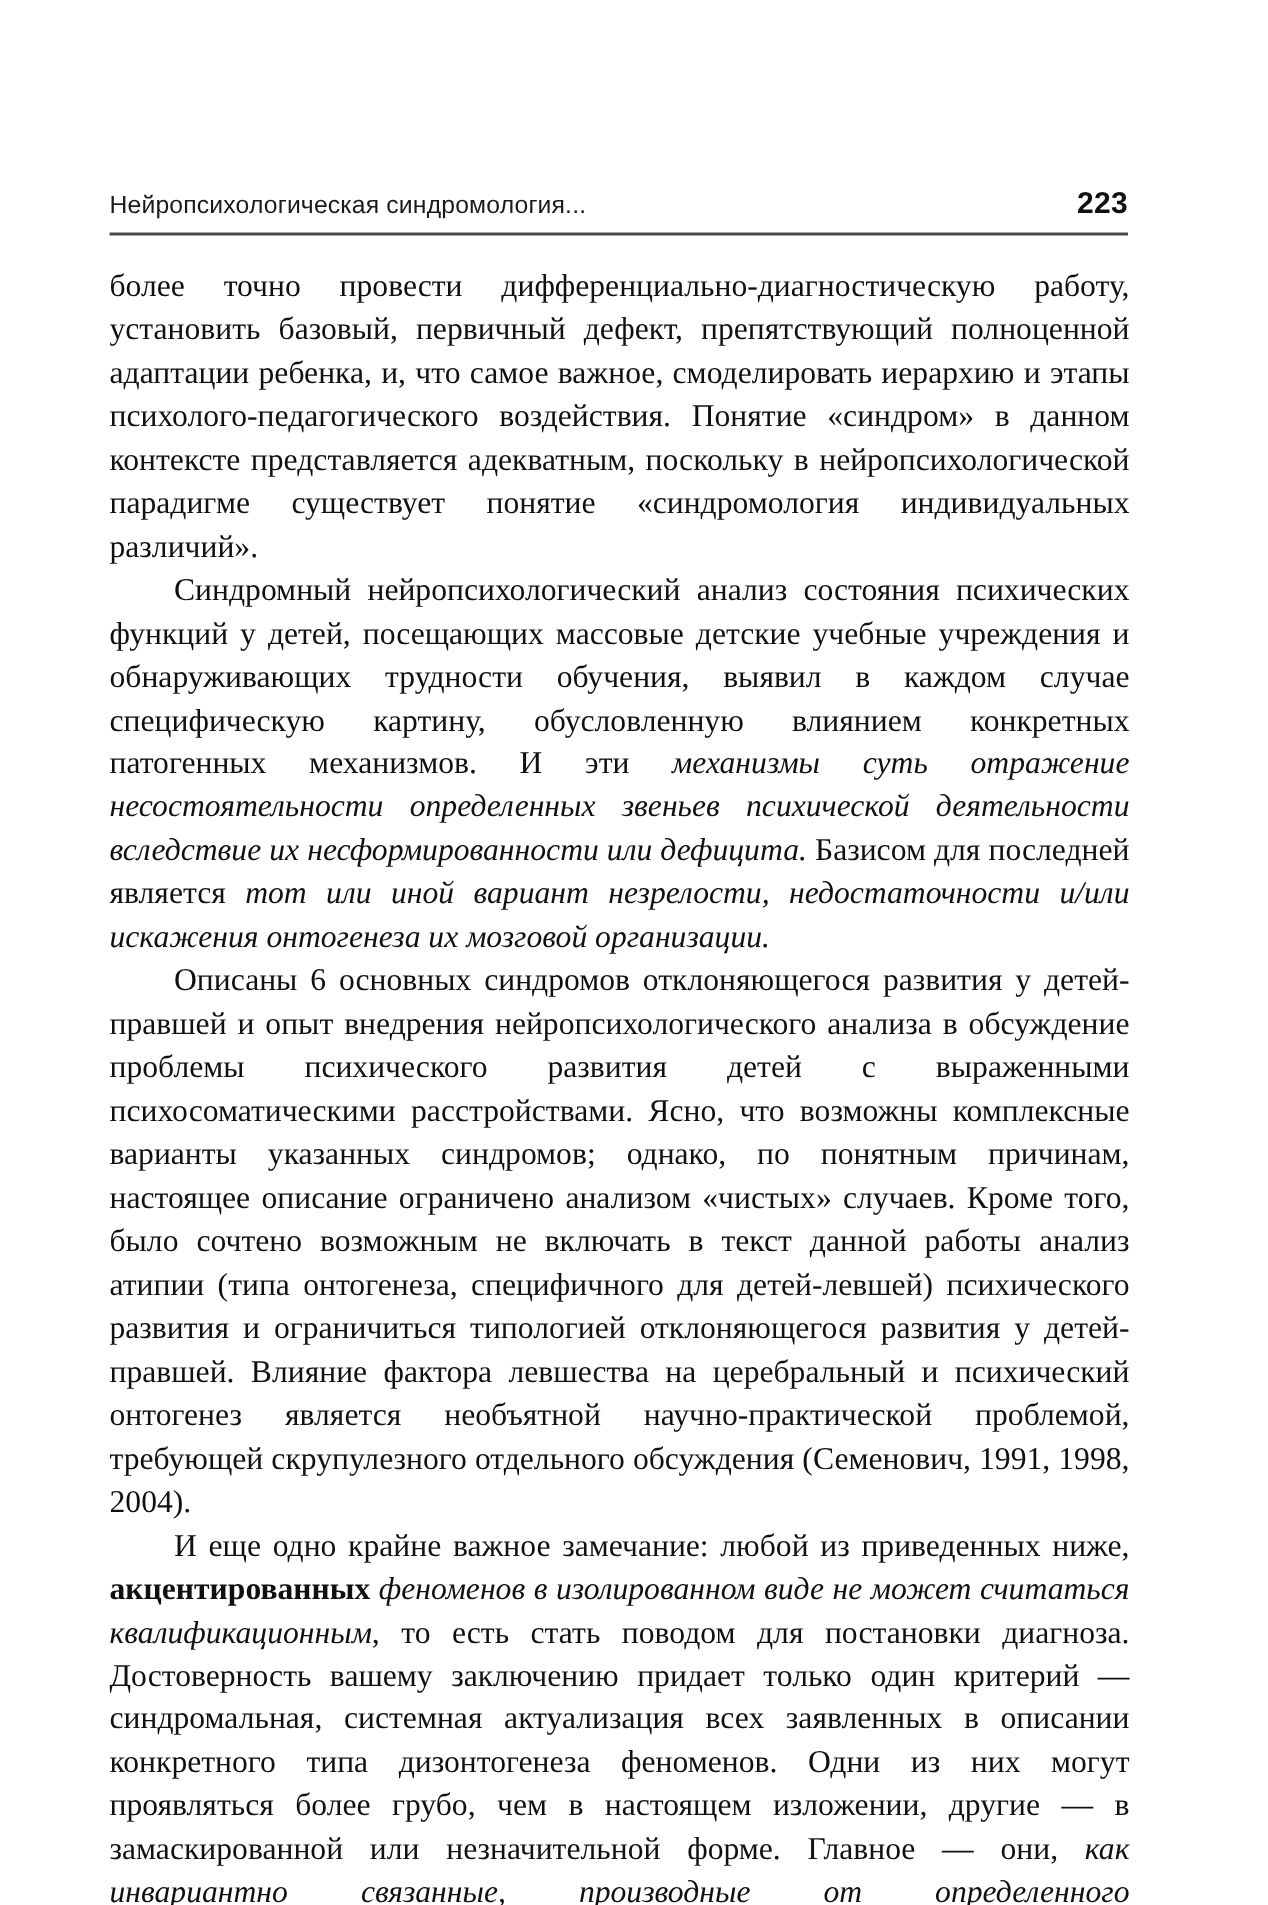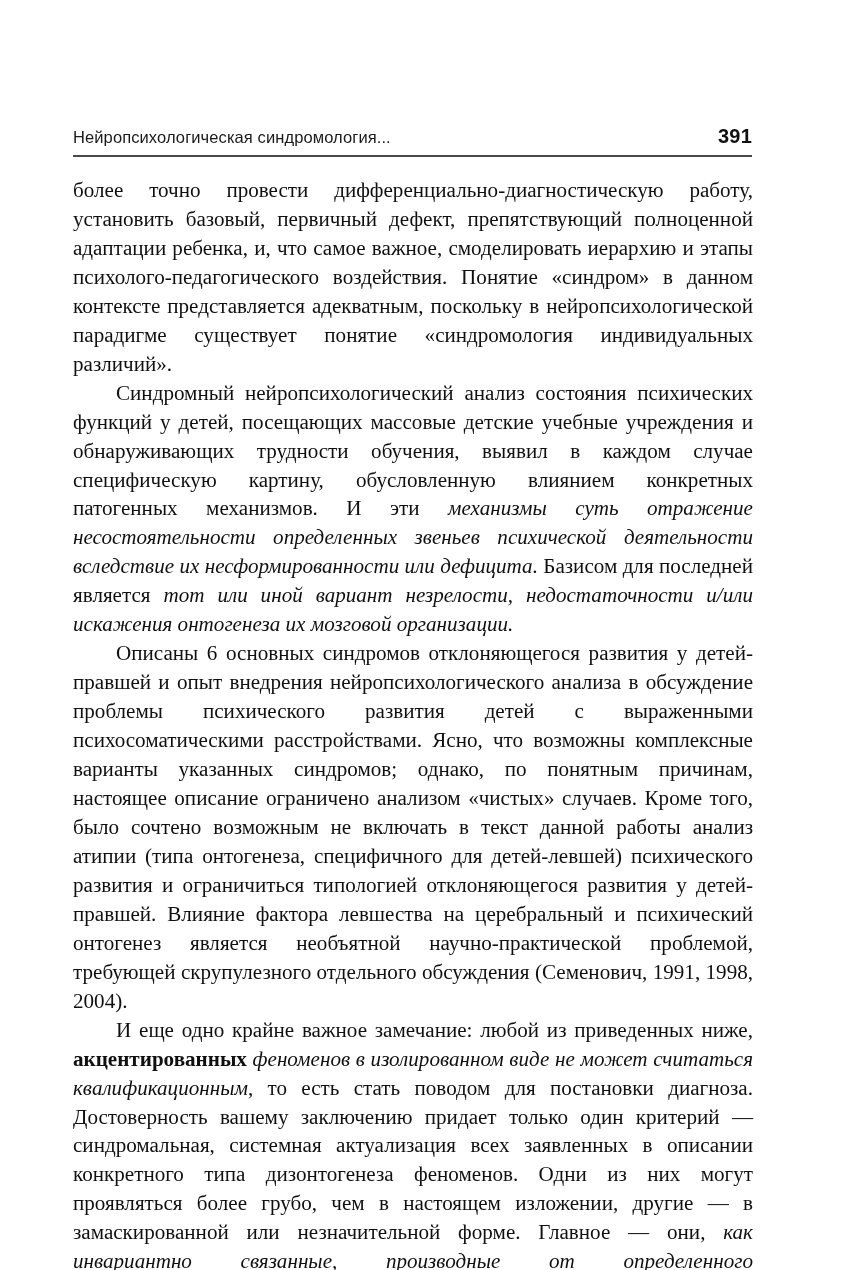--- a/index.html
+++ b/index.html
@@ -90,21 +90,21 @@
   }
 </style>
 </head>
 <body>
 
 <div class="page">
 
   <div class="page-header">
     <div class="header-row">
       <span class="running-head">Нейропсихологическая синдромология...</span>
-      <span class="folio">391</span>
+      <span class="folio">223</span>
     </div>
   </div>
 
   <div class="header-rule"></div>
 
   <div class="body-text">
       <p class="no-indent"><span>более точно провести дифференциально-диагностическую работу, установить базовый, первичный дефект, препятствующий полноценной адаптации ребенка, и, что самое важное, смоделировать иерархию и этапы психолого-педагогического воздействия. Понятие «синдром» в данном контексте представляется адекватным, поскольку в нейропсихологической парадигме существует понятие «синдромология индивидуальных различий».</span></p>
       <p><span>Синдромный нейропсихологический анализ состояния психических функций у детей, посещающих массовые детские учебные учреждения и обнаруживающих трудности обучения, выявил в каждом случае специфическую картину, обусловленную влиянием конкретных патогенных механизмов. И эти </span><em class="it">механизмы суть отражение несостоятельности определенных звеньев психической деятельности вследствие их несформированности или дефицита.</em><span> Базисом для последней является </span><em class="it">тот или иной вариант незрелости, недостаточности и/или искажения онтогенеза их мозговой организации.</em></p>
       <p><span>Описаны 6 основных синдромов отклоняющегося развития у детей-правшей и опыт внедрения нейропсихологического анализа в обсуждение проблемы психического развития детей с выраженными психосоматическими расстройствами. Ясно, что возможны комплексные варианты указанных синдромов; однако, по понятным причинам, настоящее описание ограничено анализом «чистых» случаев. Кроме того, было сочтено возможным не включать в текст данной работы анализ атипии (типа онтогенеза, специфичного для детей-левшей) психического развития и ограничиться типологией отклоняющегося развития у детей-правшей. Влияние фактора левшества на церебральный и психический онтогенез является необъятной научно-практической проблемой, требующей скрупулезного отдельного обсуждения (Семенович, 1991, 1998, 2004).</span></p>
       <p class="last-line-stretch"><span>И еще одно крайне важное замечание: любой из приведенных ниже, </span><strong class="bi">акцентированных</strong><em class="it"> феноменов в изолированном виде не может считаться квалификационным</em><span>, то есть стать поводом для постановки диагноза. Достоверность вашему заключению придает только один критерий — синдромальная, системная актуализация всех заявленных в описании конкретного типа дизонтогенеза феноменов. Одни из них могут проявляться более грубо, чем в настоящем изложении, другие — в замаскированной или незначительной форме. Главное — они, </span><em class="it">как инвариантно связанные, производные от определенного дизонтогенетического фактора, обречены на системно-динамическую реализацию.</em><span> И, если вы таковую не выявляете в процессе нейропсихологического исследования, значит, необходимо его повторить спустя некоторое вре-</span></p>

